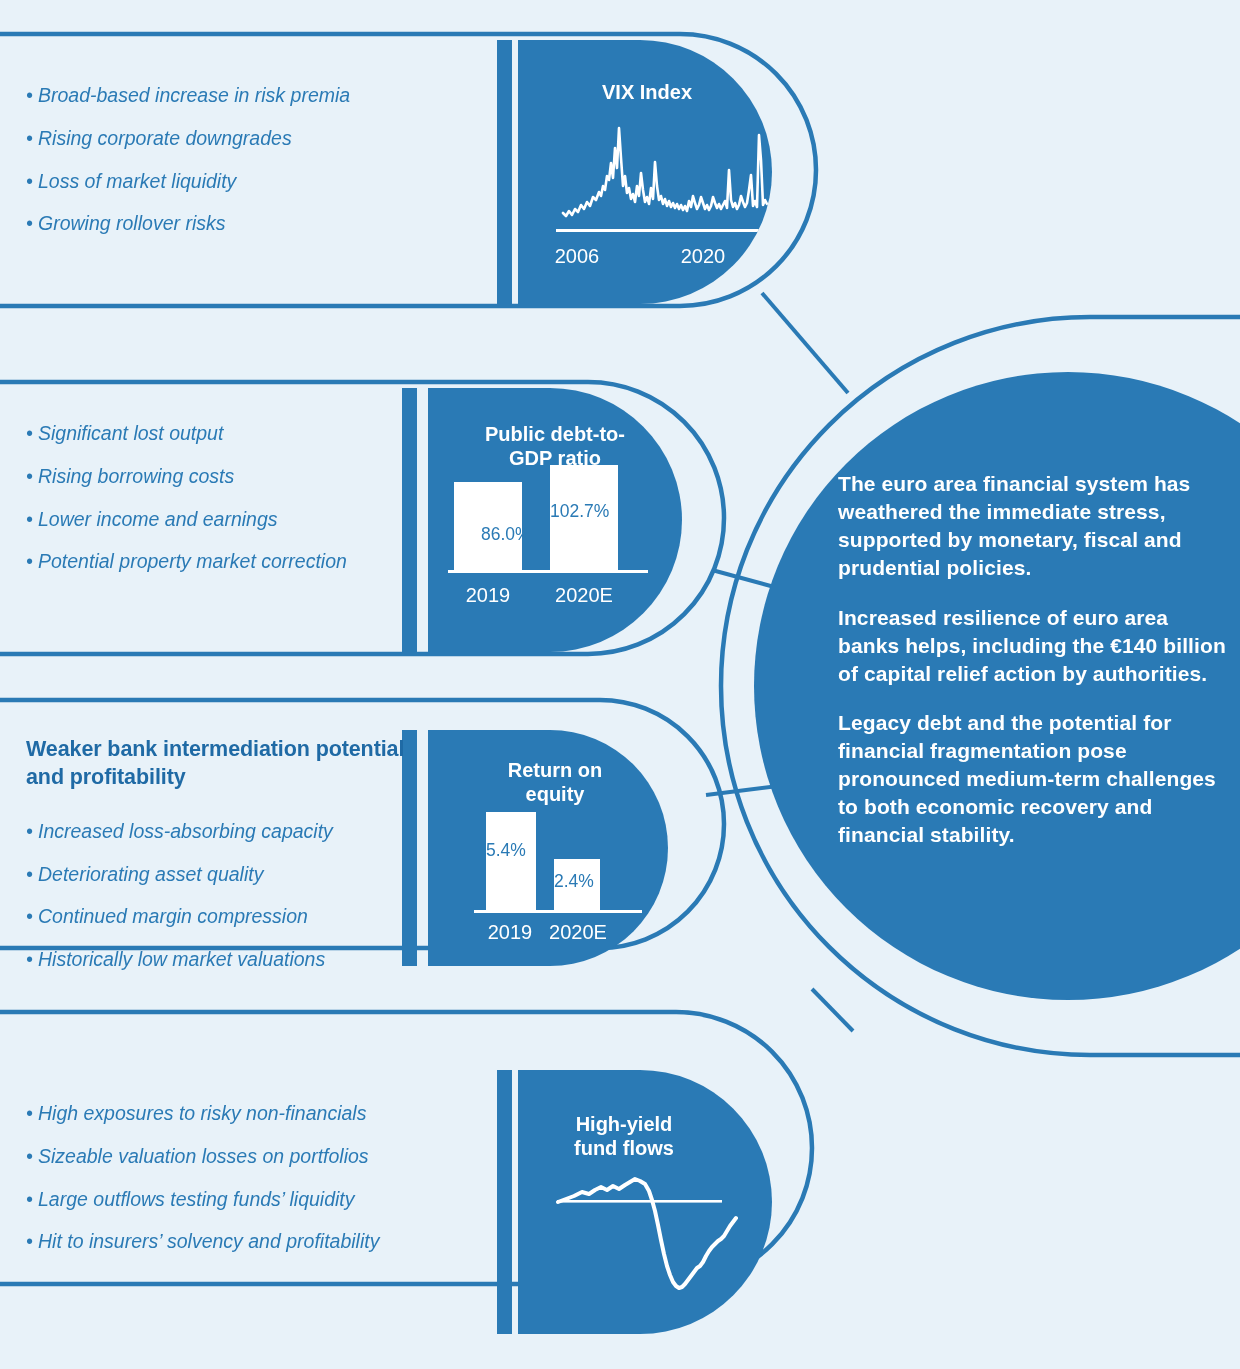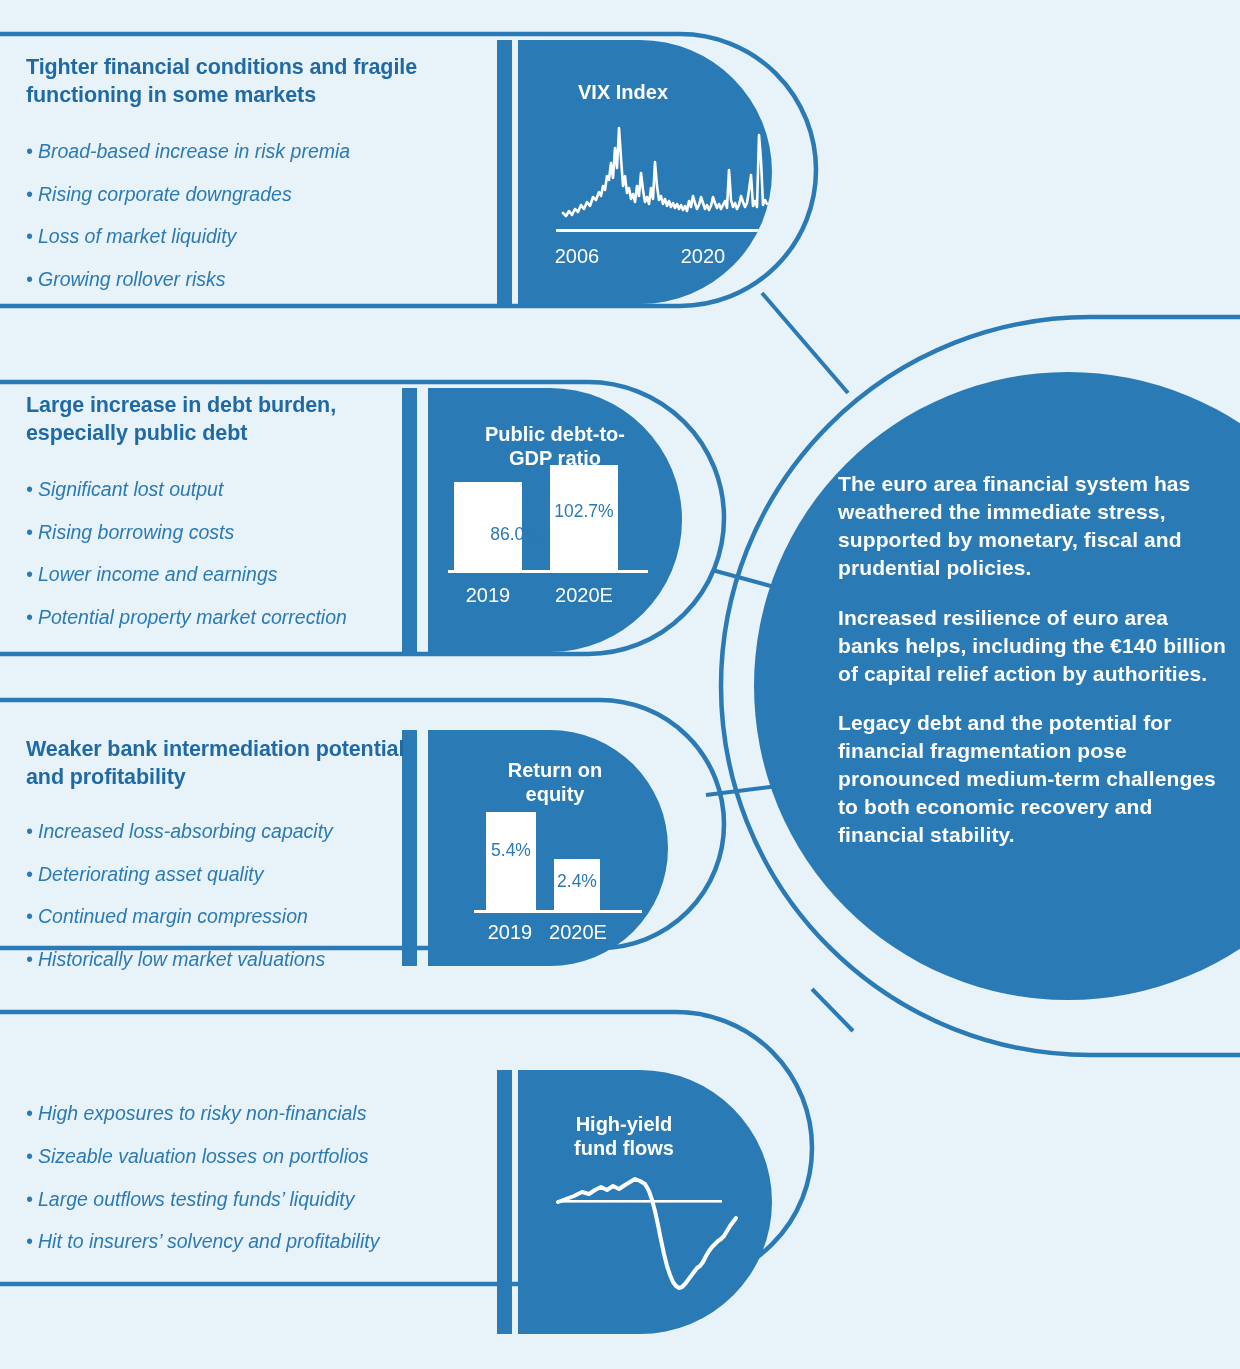--- a/index.html
+++ b/index.html
@@ -26,21 +26,21 @@
 
   .chart-title{
     position:absolute;color:#ffffff;font-weight:bold;font-size:20px;
     line-height:1.22;text-align:center;width:100%;left:0;
   }
   .axis-lab{
     position:absolute;color:#ffffff;font-size:20px;text-align:center;
   }
   .bar{position:absolute;background:#ffffff;}
   .bar-val{
-    position:absolute;color:#2a7ab5;font-size:17.5px;text-align:center;
+    position:absolute;color:#2a7ab5;font-size:17.5px;text-align:left;
     width:100%;left:0;
   }
   .axis-line{position:absolute;background:#ffffff;height:3px;}
 
   .center-copy{
     position:absolute;color:#ffffff;font-weight:bold;font-size:21px;
     line-height:1.33;letter-spacing:0.1px;
   }
   .center-copy p{margin:0 0 22px 0;}
   .center-copy p:last-child{margin-bottom:0;}
@@ -115,37 +115,35 @@
       <rect x="497" y="1070" width="15" height="264" fill="#2a7ab5"></rect>
       <path d="M518,1070 L640,1070 A132,132 0 0 1 640,1334 L518,1334 Z" fill="#2a7ab5"></path>
       <g clip-path="url(#pod4)">
         <rect x="557" y="1200" width="165" height="2.6" fill="#ffffff"></rect>
         <polyline fill="none" stroke="#ffffff" stroke-width="4" stroke-linejoin="round" stroke-linecap="round" points="558,1202 566,1199 574,1196 582,1192 589,1194 595,1190 601,1187 607,1190 613,1186 619,1189 625,1185 630,1182 635,1179 640,1181 645,1184 649,1191 652,1200 655,1211 658,1225 661,1240 664,1254 667,1266 670,1275 673,1282 676,1286 679,1288 682,1287 685,1284 688,1280 691,1276 694,1272 697,1268 700,1266 703,1262 706,1256 709,1251 712,1247 715,1244 718,1241 721,1239 724,1236 727,1231 730,1226 733,1222 736,1218"></polyline>
       </g>
     </g>
   </svg>
 
   <div class="panel-text" style="left:26px;top:54px;width:440px;">
-    <div class="panel-title">Tighter financial conditions and fragile functioning in some markets</div>
     <ul class="bullets" style="margin-top:30px;">
       <li><span class="dot">•</span><span>Broad-based increase in risk premia</span></li>
       <li><span class="dot">•</span><span>Rising corporate downgrades</span></li>
       <li><span class="dot">•</span><span>Loss of market liquidity</span></li>
       <li><span class="dot">•</span><span>Growing rollover risks</span></li>
     </ul>
   </div>
 
   <div class="mini-chart" style="left:518px;top:40px;width:210px;height:264px;">
-    <div class="chart-title" style="top:40px;">VIX Index</div>
+    <div class="chart-title" style="top:40px;padding-left:24px;">VIX Index</div>
     <div class="axis-lab" style="left:14px;top:205px;width:90px;">2006</div>
     <div class="axis-lab" style="left:140px;top:205px;width:90px;">2020</div>
   </div>
 
   <div class="panel-text" style="left:26px;top:392px;width:390px;">
-    <div class="panel-title">Large increase in debt burden, especially public debt</div>
     <ul class="bullets" style="margin-top:30px;">
       <li><span class="dot">•</span><span>Significant lost output</span></li>
       <li><span class="dot">•</span><span>Rising borrowing costs</span></li>
       <li><span class="dot">•</span><span>Lower income and earnings</span></li>
       <li><span class="dot">•</span><span>Potential property market correction</span></li>
     </ul>
   </div>
 
   <div class="mini-chart" style="left:428px;top:388px;width:254px;height:264px;">
     <div class="chart-title" style="top:34px;">

